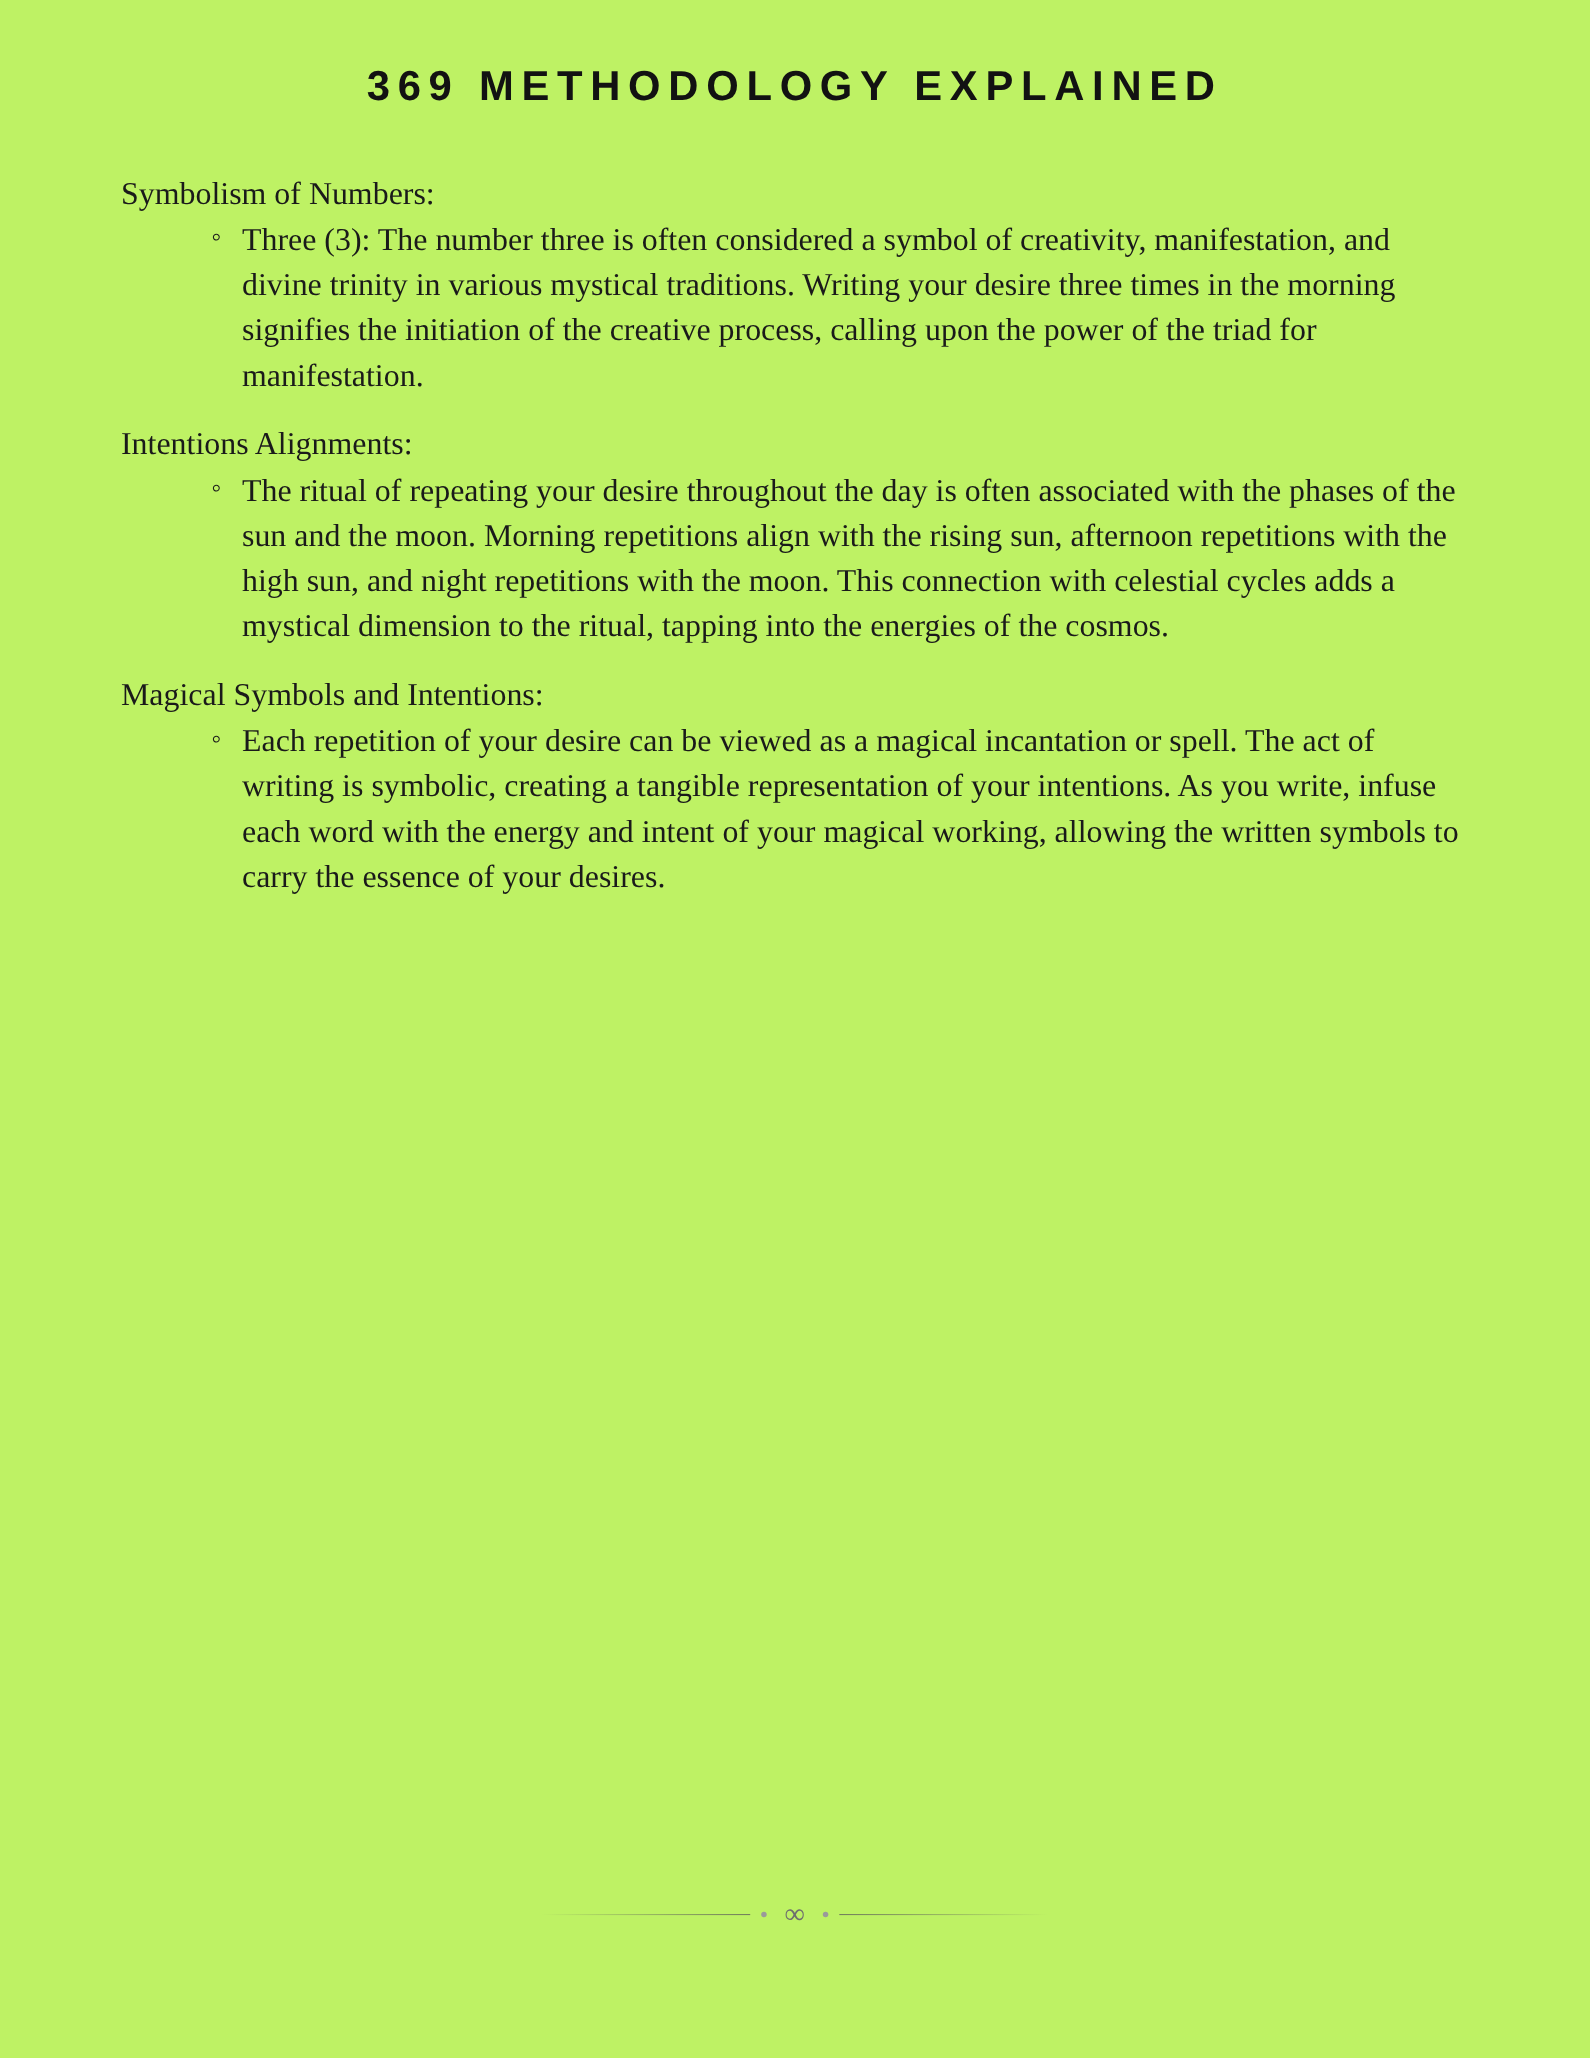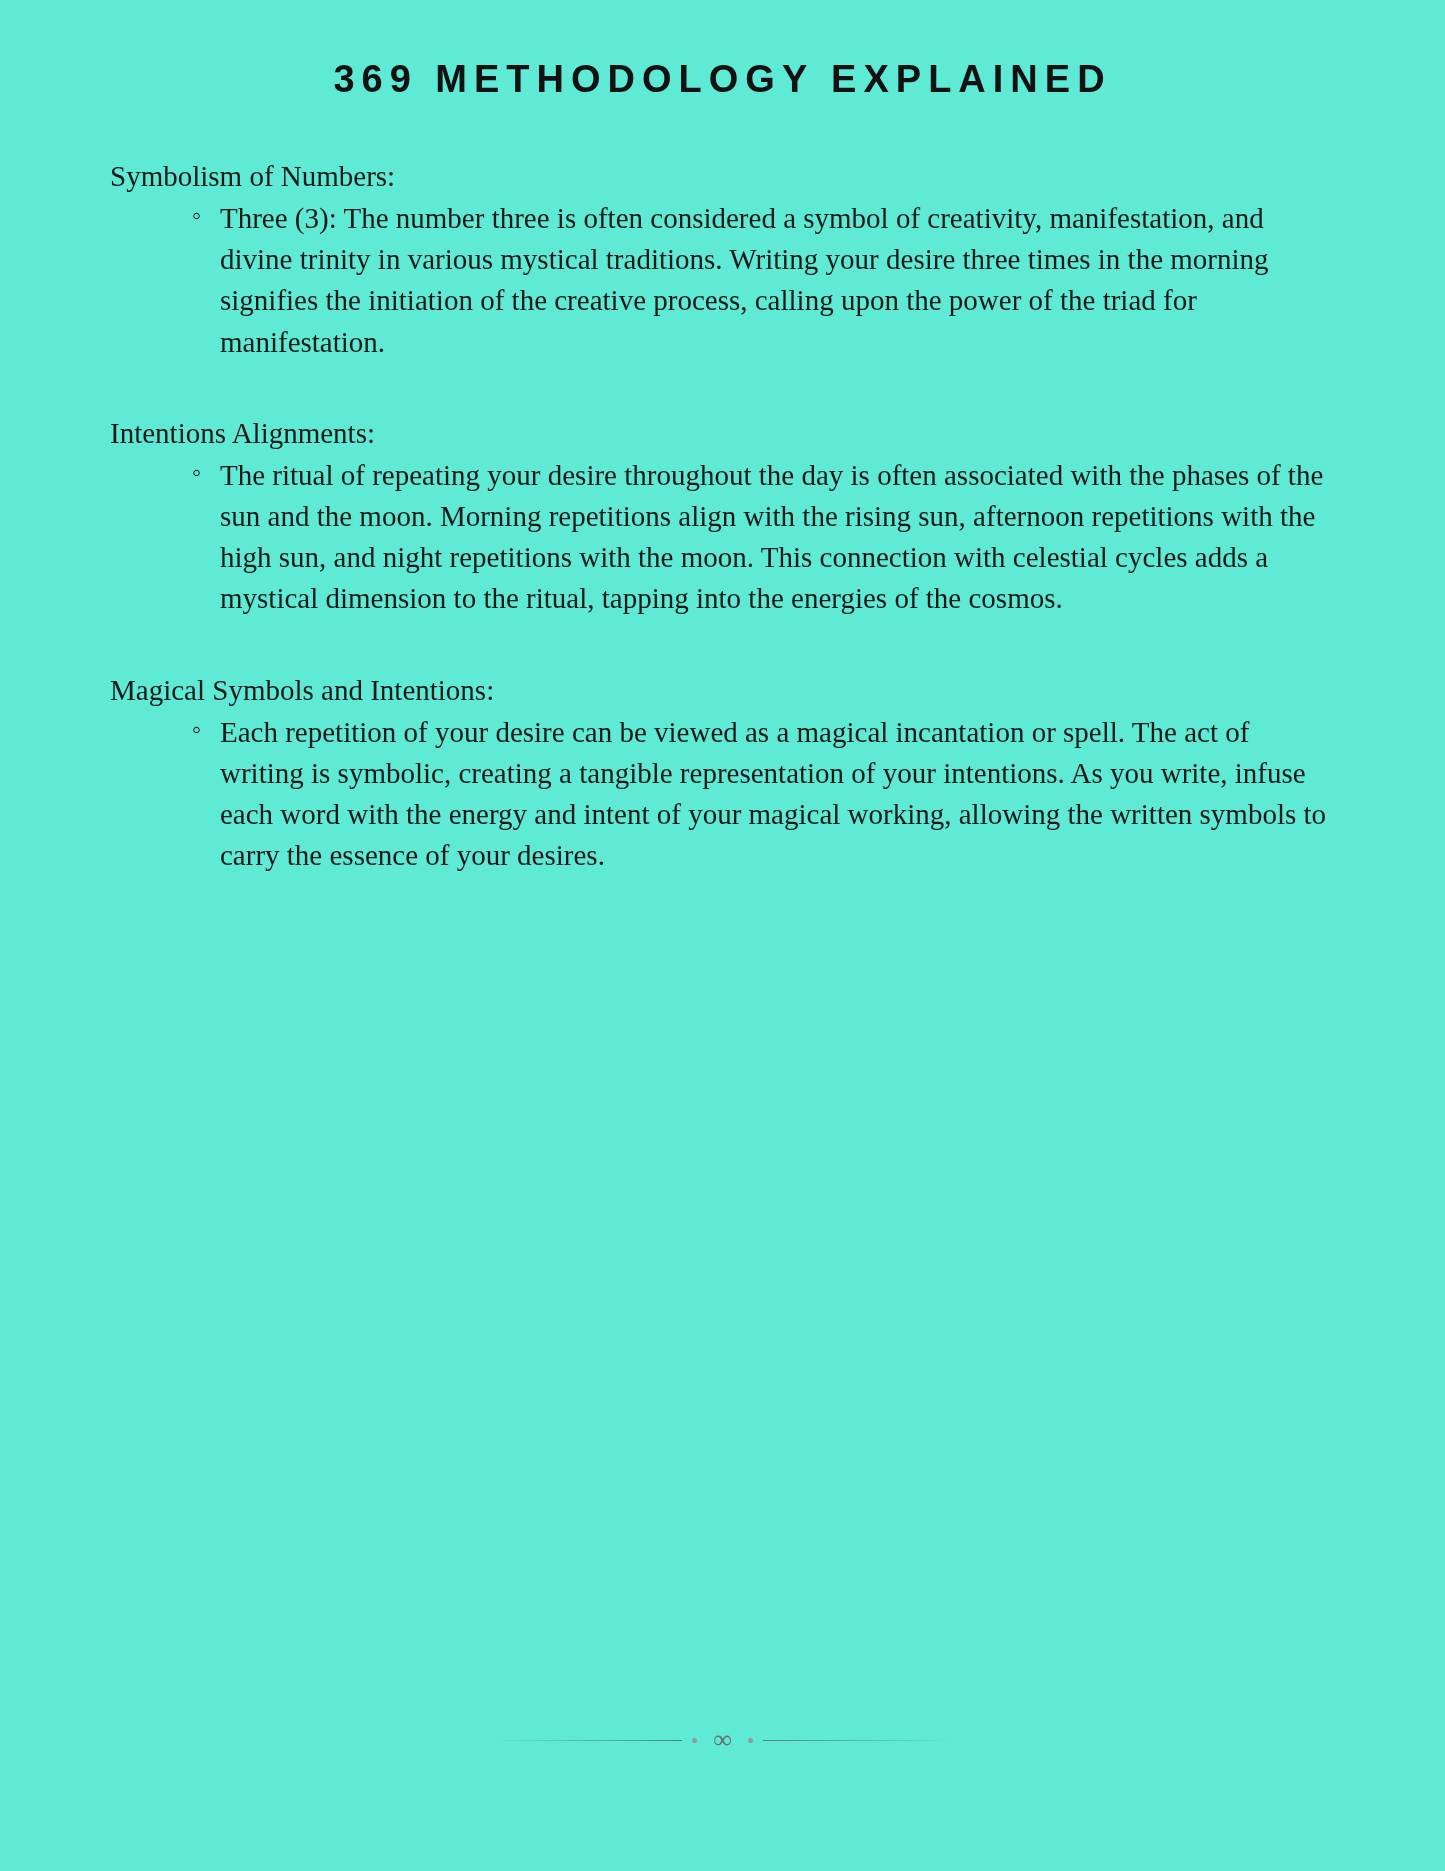--- a/index.html
+++ b/index.html
@@ -3,21 +3,21 @@
 <meta charset="utf-8">
 <style>
   html, body {
     margin: 0;
     padding: 0;
     background: #ffffff;
   }
   .page {
     width: 1445px;
     height: 1871px;
-    background: #5eead4;
+    background: #bef264;
     position: relative;
     box-sizing: border-box;
     font-family: "Liberation Serif", serif;
     color: #1a1a1a;
     overflow: hidden;
   }
   .title {
     font-family: "Liberation Sans", sans-serif;
     font-weight: 700;
     font-size: 38px;
@@ -33,21 +33,21 @@
     margin-top: 56px;
   }
   p.intro {
     font-size: 30px;
     line-height: 1.38;
     margin: 0 0 18px 0;
     color: #1a1a1a;
     text-align: left;
   }
   .section {
-    margin-top: 51px;
+    margin-top: 22px;
   }
   .section-head {
     font-size: 29px;
     line-height: 1.35;
     margin: 0 0 2px 0;
     color: #1a1a1a;
   }
   ul.bullets {
     list-style: none;
     margin: 0;

